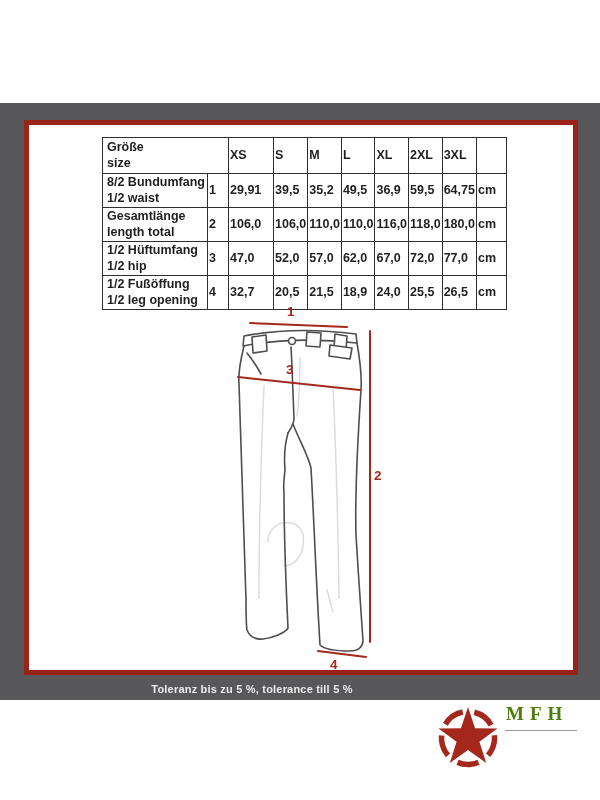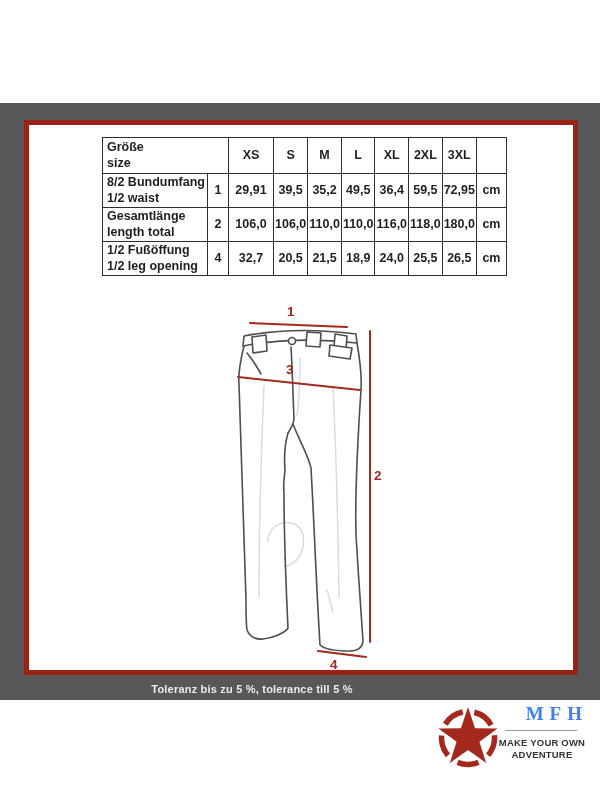--- a/index.html
+++ b/index.html
@@ -21,40 +21,40 @@
   }
   .panel-inner{position:absolute;left:0;top:0;width:100%;height:100%;}
   
   table.size-table{
     position:absolute;left:73px;top:12px;
     border-collapse:collapse;table-layout:fixed;
     font-family:"Liberation Sans",sans-serif;
     font-size:12.5px;font-weight:700;color:#1f1f1f;line-height:1.22;
   }
   table.size-table td{
-    border:1.6px solid #2e2e2e;text-align:center;vertical-align:middle;
+    border:1.6px solid #2e2e2e;text-align:left;vertical-align:middle;
     padding:1px 1px;height:31px;background:#fff;
   }
   table.size-table td.lbl{text-align:left;padding-left:4px;padding-right:2px;}
   table.size-table tr.hdr td{height:33px;}
   .lbl span{display:block;}
   
   svg.overlay{position:absolute;left:0;top:0;pointer-events:none;}
   
   .mnum{
     position:absolute;color:#a5281c;font-weight:700;font-size:13.5px;
     font-family:"Liberation Sans",sans-serif;
   }
   
   .logo{position:absolute;left:404px;top:578px;width:150px;height:72px;}
   .logo .star{position:absolute;left:2px;top:2px;}
   .logo .wordmark{
-    position:absolute;left:68px;top:0;width:82px;text-align:right;
+    position:absolute;left:68px;top:0;width:82px;text-align:left;
     font-family:"Liberation Serif",serif;font-weight:700;font-size:19px;
-    letter-spacing:6px;color:#3b82f6;padding-left:5px;
+    letter-spacing:6px;color:#4d7c0f;padding-left:5px;
   }
   .logo .rule{
     position:absolute;left:72px;top:27px;width:72px;height:0;
     border-top:1.5px solid #9a9a9a;
   }
   .logo .tagline{
     position:absolute;left:62px;top:34px;width:94px;text-align:center;
     font-size:9.5px;font-weight:700;color:#333;line-height:11.5px;
     letter-spacing:0.2px;
   }
@@ -104,42 +104,57 @@
         <tr>
           <td class="lbl">
             <span>8/2 Bundumfang</span>
             <span>1/2 waist</span>
           </td>
           <td>1</td>
           <td>29,91</td>
           <td>39,5</td>
           <td>35,2</td>
           <td>49,5</td>
-          <td>36,4</td>
+          <td>36,9</td>
           <td>59,5</td>
-          <td>72,95</td>
+          <td>64,75</td>
           <td>cm</td>
         </tr>
 
         <tr>
           <td class="lbl">
             <span>Gesamtlänge</span>
             <span>length total</span>
           </td>
           <td>2</td>
           <td>106,0</td>
           <td>106,0</td>
           <td>110,0</td>
           <td>110,0</td>
           <td>116,0</td>
           <td>118,0</td>
           <td>180,0</td>
           <td>cm</td>
         </tr>
 
+        <tr>
+          <td class="lbl">
+            <span>1/2 Hüftumfang</span>
+            <span>1/2 hip</span>
+          </td>
+          <td>3</td>
+          <td>47,0</td>
+          <td>52,0</td>
+          <td>57,0</td>
+          <td>62,0</td>
+          <td>67,0</td>
+          <td>72,0</td>
+          <td>77,0</td>
+          <td>cm</td>
+        </tr>
 
         <tr>
           <td class="lbl">
             <span>1/2 Fußöffung</span>
             <span>1/2 leg opening</span>
           </td>
           <td>4</td>
           <td>32,7</td>
           <td>20,5</td>
           <td>21,5</td>
@@ -152,24 +167,20 @@
       </tbody>
         </table>
 
       <div class="logo">
         <svg class="star" width="66" height="66" viewBox="-33 -33 66 66">
           <circle cx="0" cy="0" r="26.5" fill="none" stroke="#a5281c" stroke-width="5.5" stroke-dasharray="21.5 11.8" transform="rotate(-6)"></circle>
           <polygon fill="#a5281c" points="0,-31 7.05,-9.71 29.5,-9.6 11.41,3.71 18.2,25.1 0,12 -18.2,25.1 -11.41,3.71 -29.5,-9.6 -7.05,-9.71"></polygon>
         </svg>
         <div class="wordmark">MFH</div>
         <div class="rule"></div>
-        <div class="tagline">
-          <div>MAKE YOUR OWN</div>
-          <div>ADVENTURE</div>
-        </div>
       </div>
 
     </div>
   </div>
 
   <div class="tol">Toleranz bis zu 5 %, tolerance till 5 %</div>
 </div>
 
 <svg class="overlay" width="600" height="800" viewBox="0 0 600 800">
 

